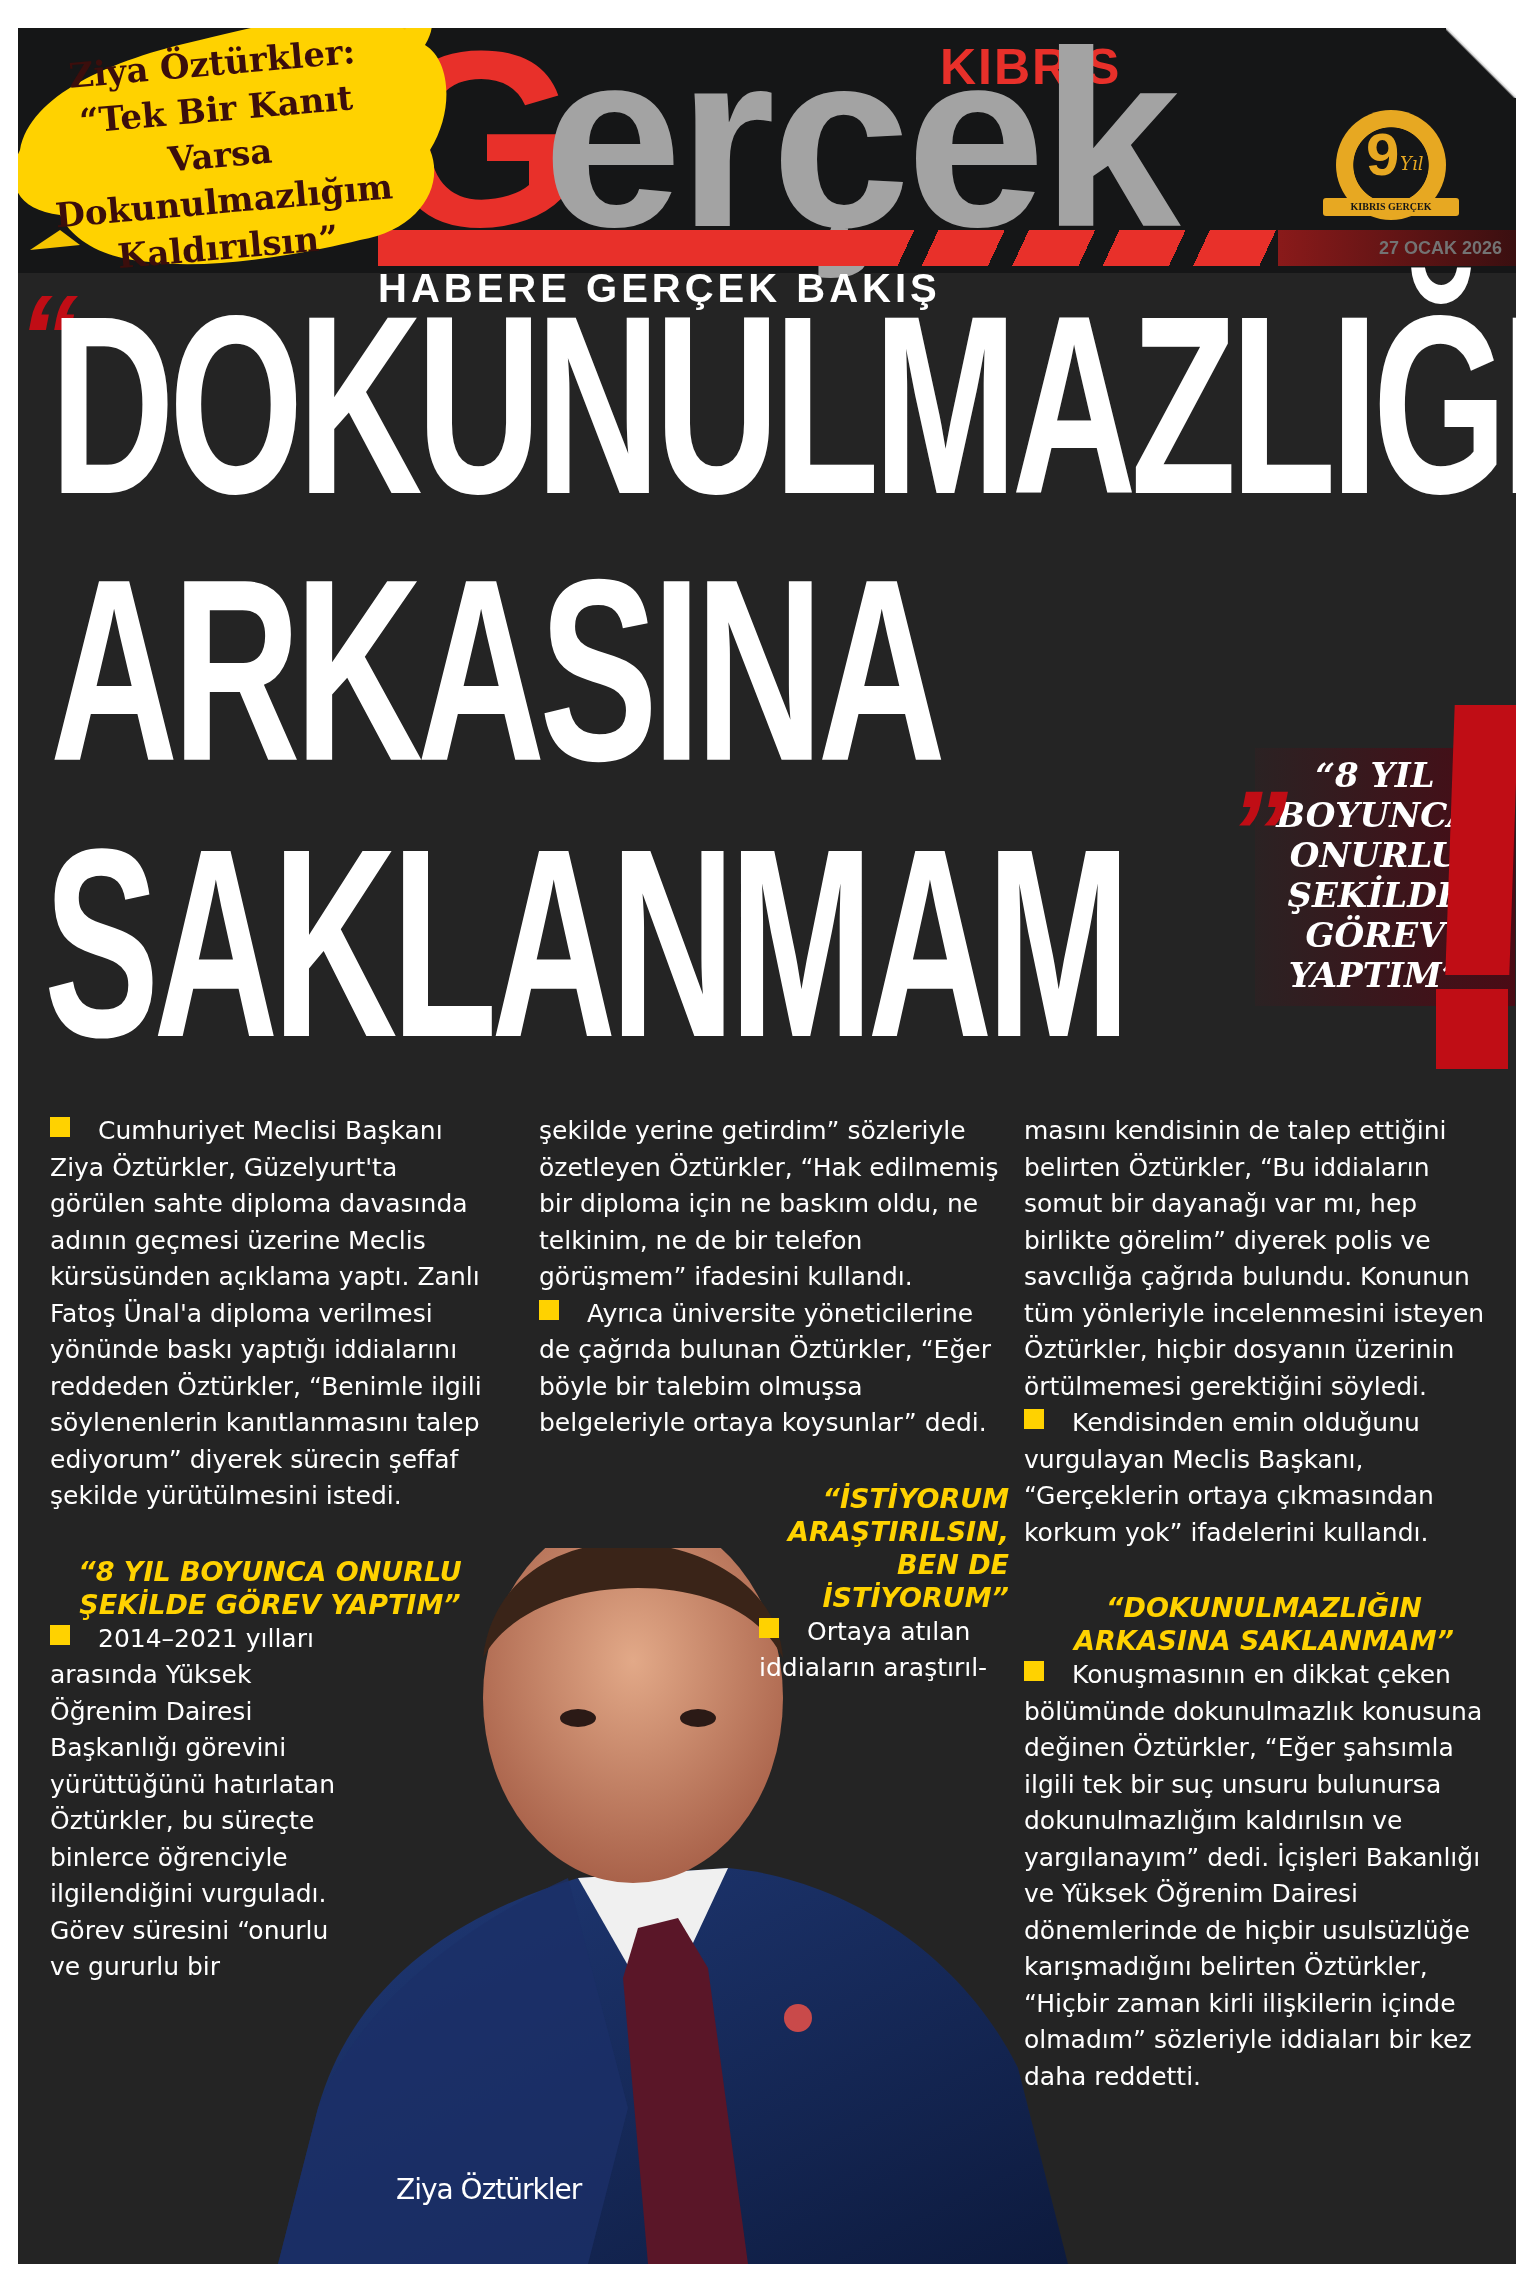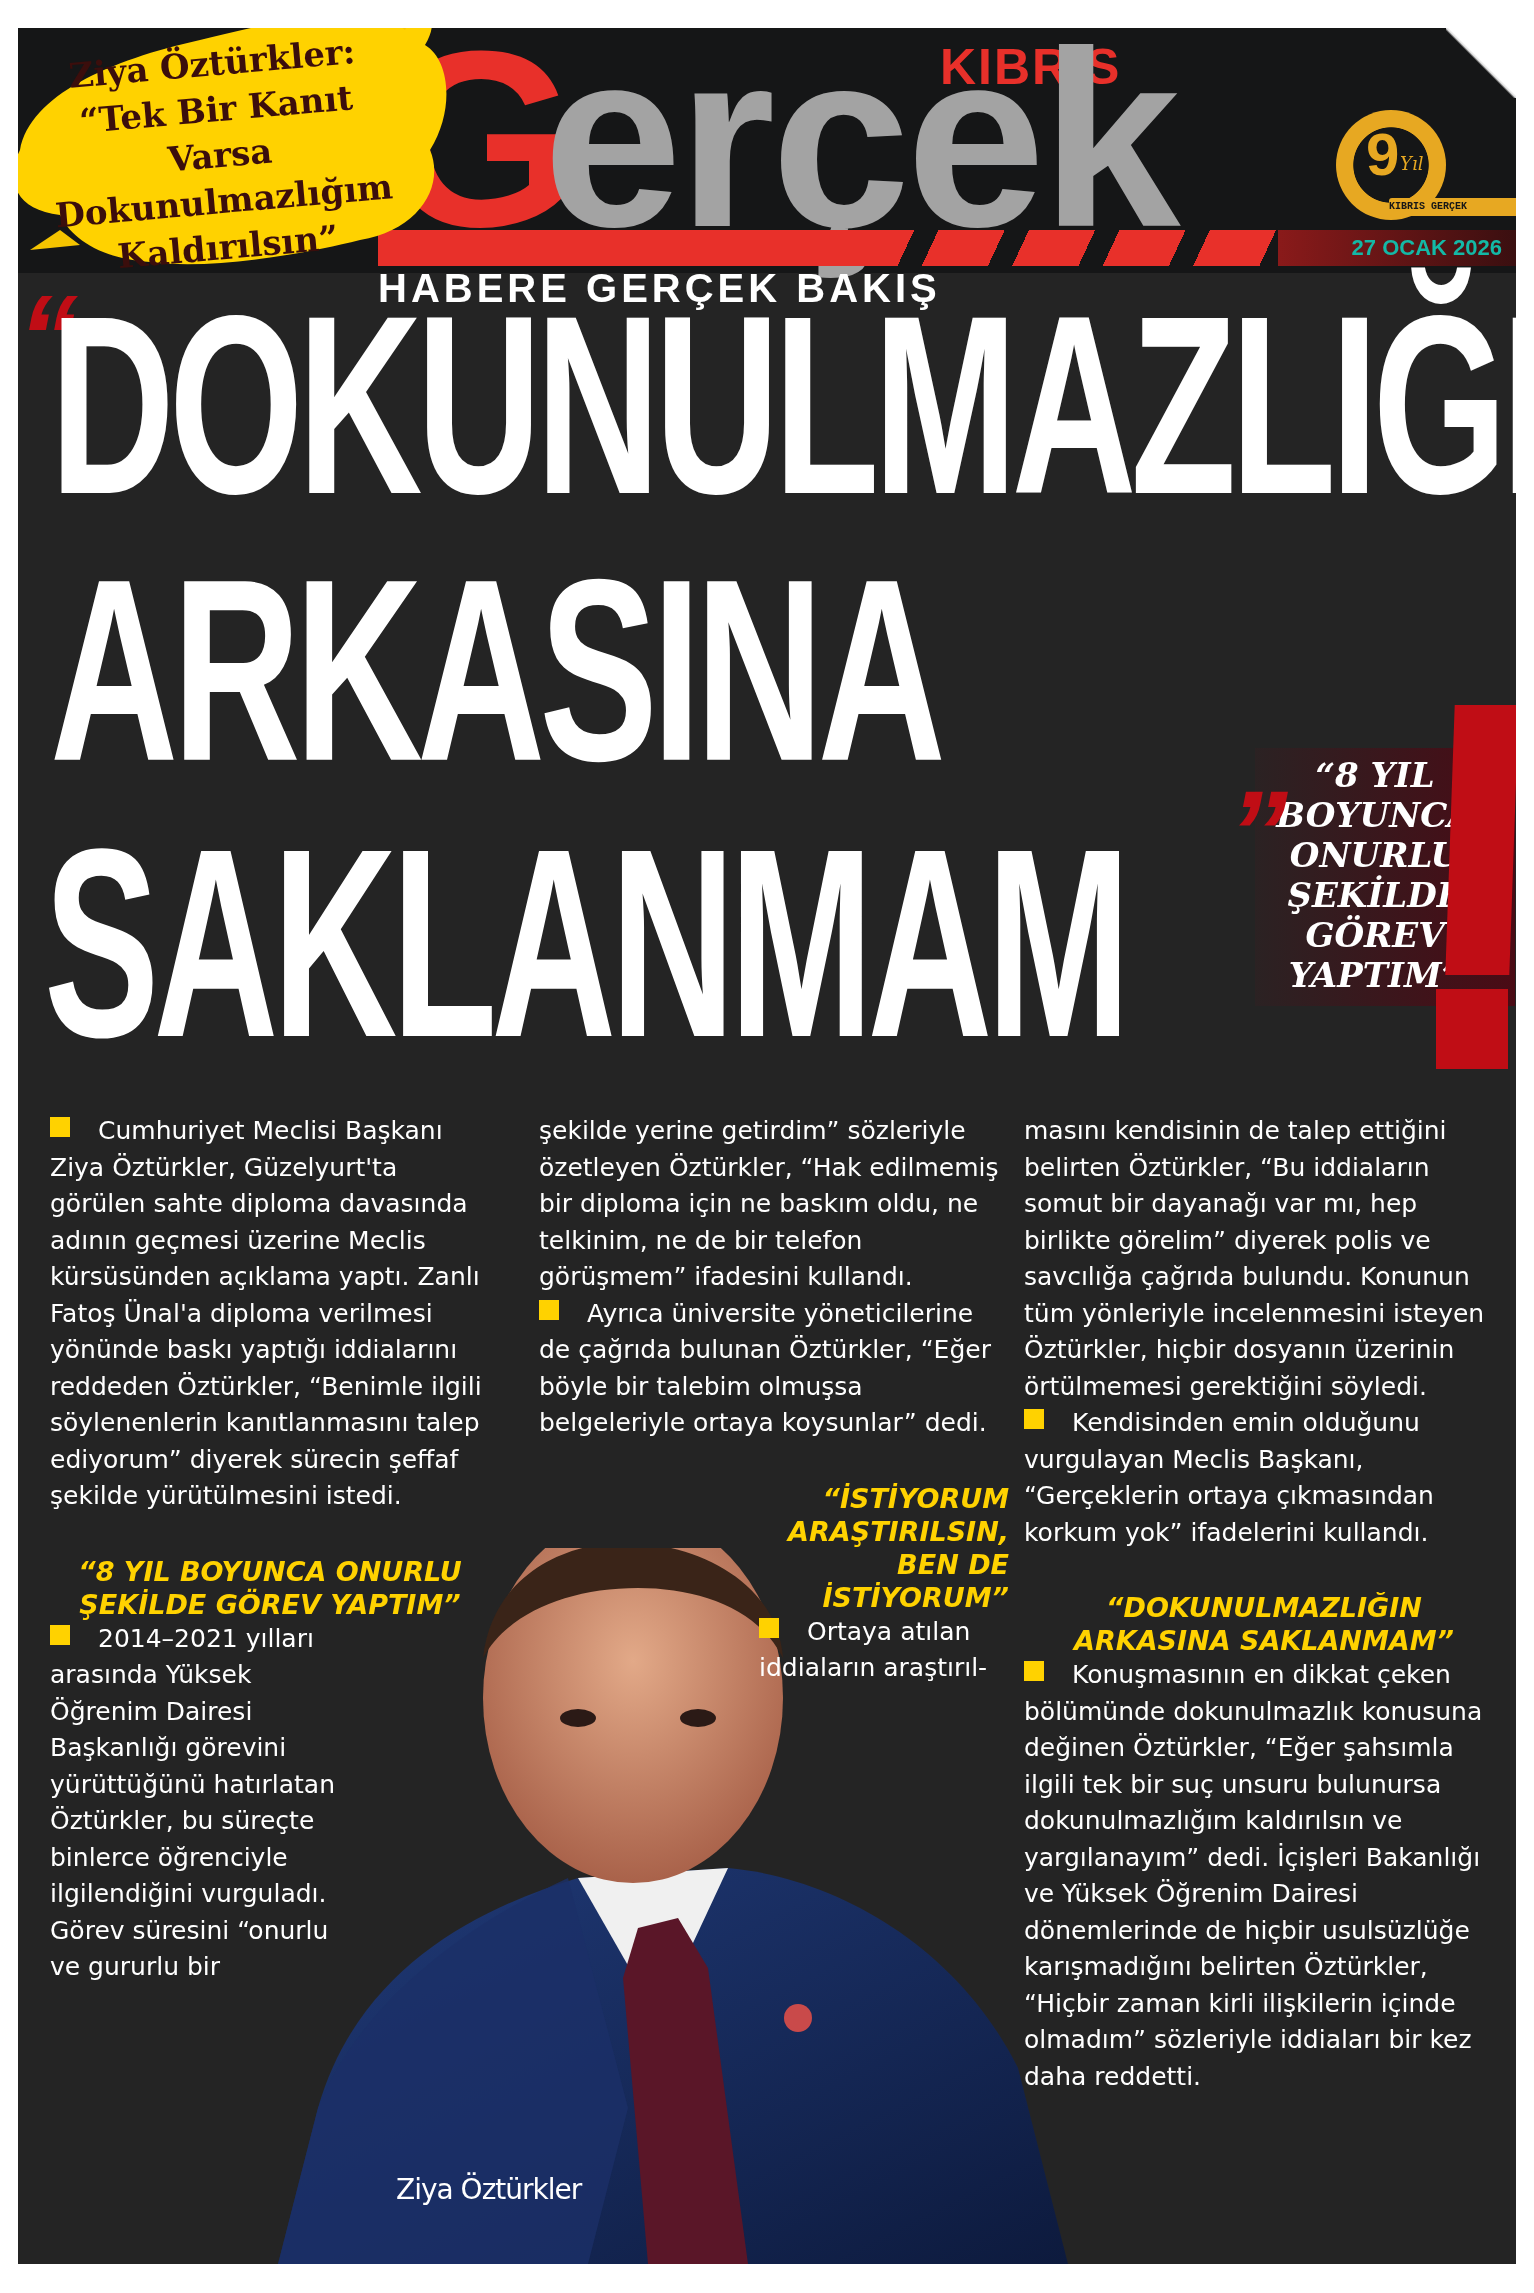--- a/index.html
+++ b/index.html
@@ -7,25 +7,25 @@
   .page { position:absolute; left:18px; top:28px; width:1498px; height:2236px; background:#242424; overflow:hidden; }
   
   .masthead { position:absolute; left:0; top:0; width:1498px; height:245px; background:#151617; }
   .logo-g { position:absolute; left:365px; top:2px; font-family:"Liberation Sans", sans-serif; font-weight:bold; font-size:250px; line-height:220px; color:#e8302a; letter-spacing:-6px; }
   .logo-rest { position:absolute; left:525px; top:2px; font-family:"Liberation Sans", sans-serif; font-weight:bold; font-size:250px; line-height:220px; color:#a3a3a3; letter-spacing:-4px; }
   .logo-kibris { position:absolute; left:922px; top:10px; font-family:"Liberation Sans", sans-serif; font-weight:bold; font-size:50px; color:#e8302a; letter-spacing:2px; }
   .tagline-bar { position:absolute; left:360px; top:202px; width:470px; height:36px; background:#e8302a; transform:skewX(0deg); }
   .tagline-text { position:absolute; left:360px; top:202px; font-family:"Liberation Sans", sans-serif; font-weight:bold; font-size:40px; line-height:36px; color:#ffffff; letter-spacing:4px;margin-top:40px; }
   .stripes { position:absolute; left:830px; top:202px; width:540px; height:36px; background:repeating-linear-gradient(115deg, #e8302a 0 60px, transparent 60px 82px); }
   .date-bar { position:absolute; left:1260px; top:202px; width:238px; height:36px; background:linear-gradient(90deg,#8a1a1a,#3a0f10); }
-  .date-text { position:absolute; right:14px; top:202px; font-family:"Liberation Sans", sans-serif; font-weight:bold; font-size:22px; line-height:36px; color:#14b8a6; }
+  .date-text { position:absolute; right:14px; top:202px; font-family:"Liberation Sans", sans-serif; font-weight:bold; font-size:18px; line-height:36px; color:#737373; }
   .badge { position:absolute; left:1318px; top:82px; width:110px; height:110px; border-radius:50%; background:radial-gradient(circle,#151617 0 48%, #e7a822 49% 100%); }
   .badge-num { position:absolute; left:1348px; top:92px; font-family:"Liberation Sans", sans-serif; font-weight:bold; font-size:60px; color:#e7a822; }
   .badge-yil { position:absolute; left:1382px; top:125px; font-family:"DejaVu Serif", serif; font-style:italic; font-size:18px; color:#e7a822;text-align:right; }
-  .badge-ribbon { position:absolute; left:1371px; top:170px; width:136px; height:18px; background:#e7a822; border-radius:3px; font-family:Liberation Mono, monospace; font-weight:bold; font-size:10px; line-height:18px; color:#151617; }
+  .badge-ribbon { position:absolute; left:1305px; top:170px; width:136px; height:18px; background:#e7a822; border-radius:3px; font-family:Liberation Serif, serif; font-weight:bold; font-size:10px; line-height:18px; text-align:center; color:#151617; }
   .page-curl { position:absolute; right:0; top:0; width:70px; height:70px; background:linear-gradient(225deg,#ffffff 0 48%, #dcdcdc 50%, #151617 52%); }
   
   .splash { position:absolute; left:-18px; top:-28px; width:470px; height:275px; }
   .splash-text { position:absolute; left:40px; top:40px; width:360px; text-align:center; font-family:"DejaVu Serif", serif; font-weight:bold; font-size:34px; line-height:46px; color:#3b0e0c; transform:rotate(-5deg); }
   
   .headline { position:absolute; left:0; top:245px; width:1498px; height:840px; }
   .hl-line { position:absolute; font-family:"Liberation Sans", sans-serif; font-weight:bold; color:#ffffff; white-space:nowrap; transform-origin:left top; letter-spacing:-8px; }
   .hl1 { left:32px; top:0px; font-size:240px; line-height:250px; transform:scaleX(0.72) scaleY(1.06); }
   .hl2 { left:32px; top:262px; font-size:240px; line-height:250px; transform:scaleX(0.74) scaleY(1.08); }
   .hl3 { left:26px; top:530px; font-size:240px; line-height:250px; transform:scaleX(0.72) scaleY(1.12); }

